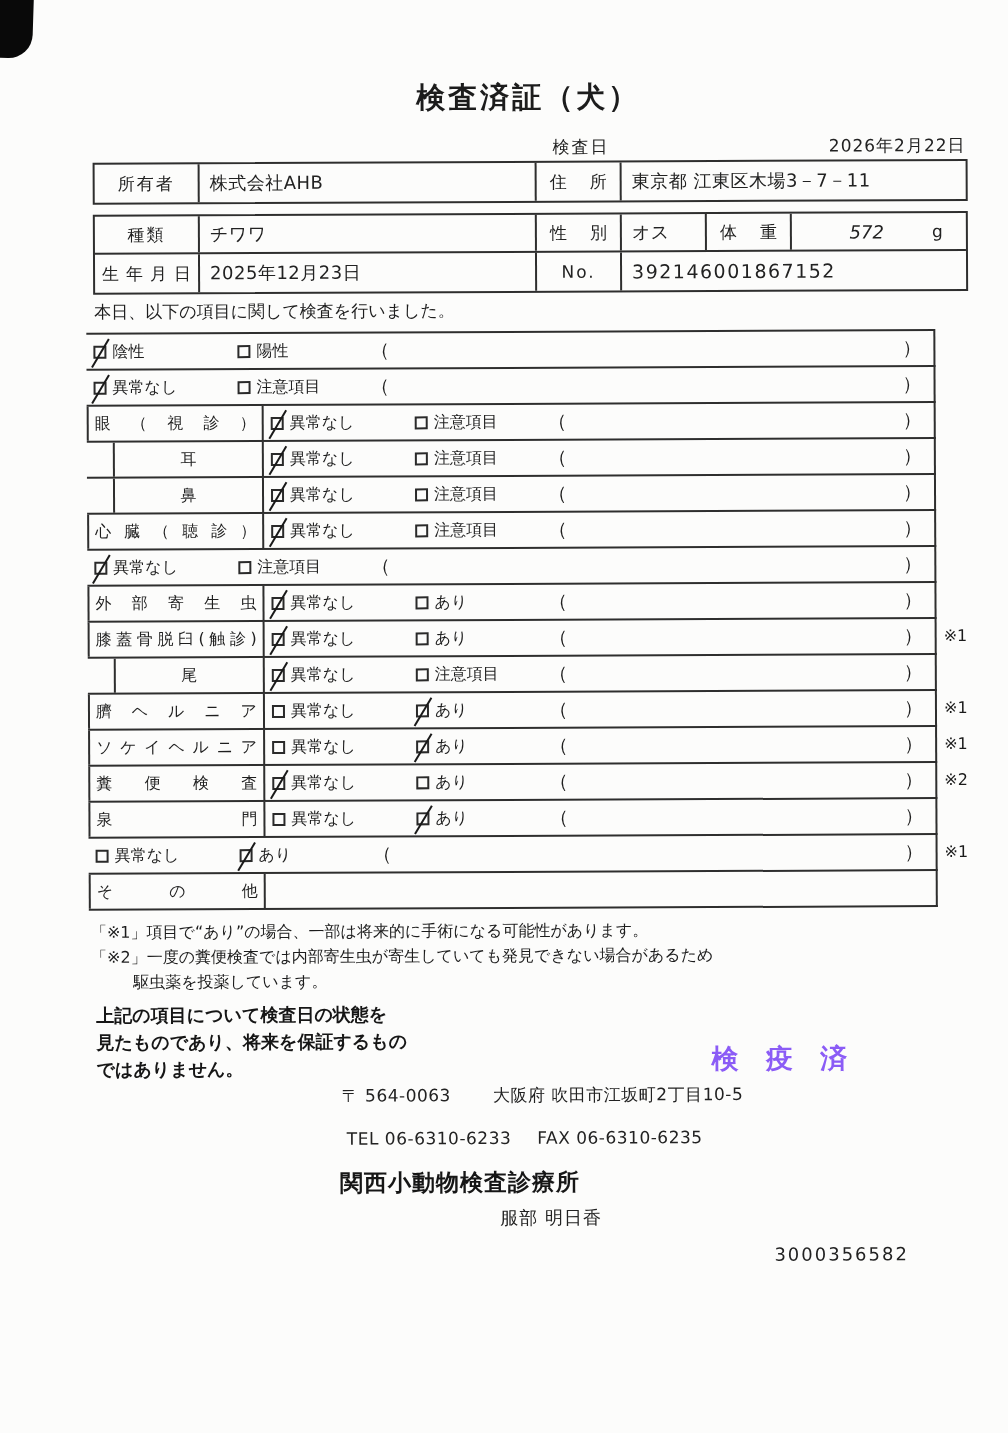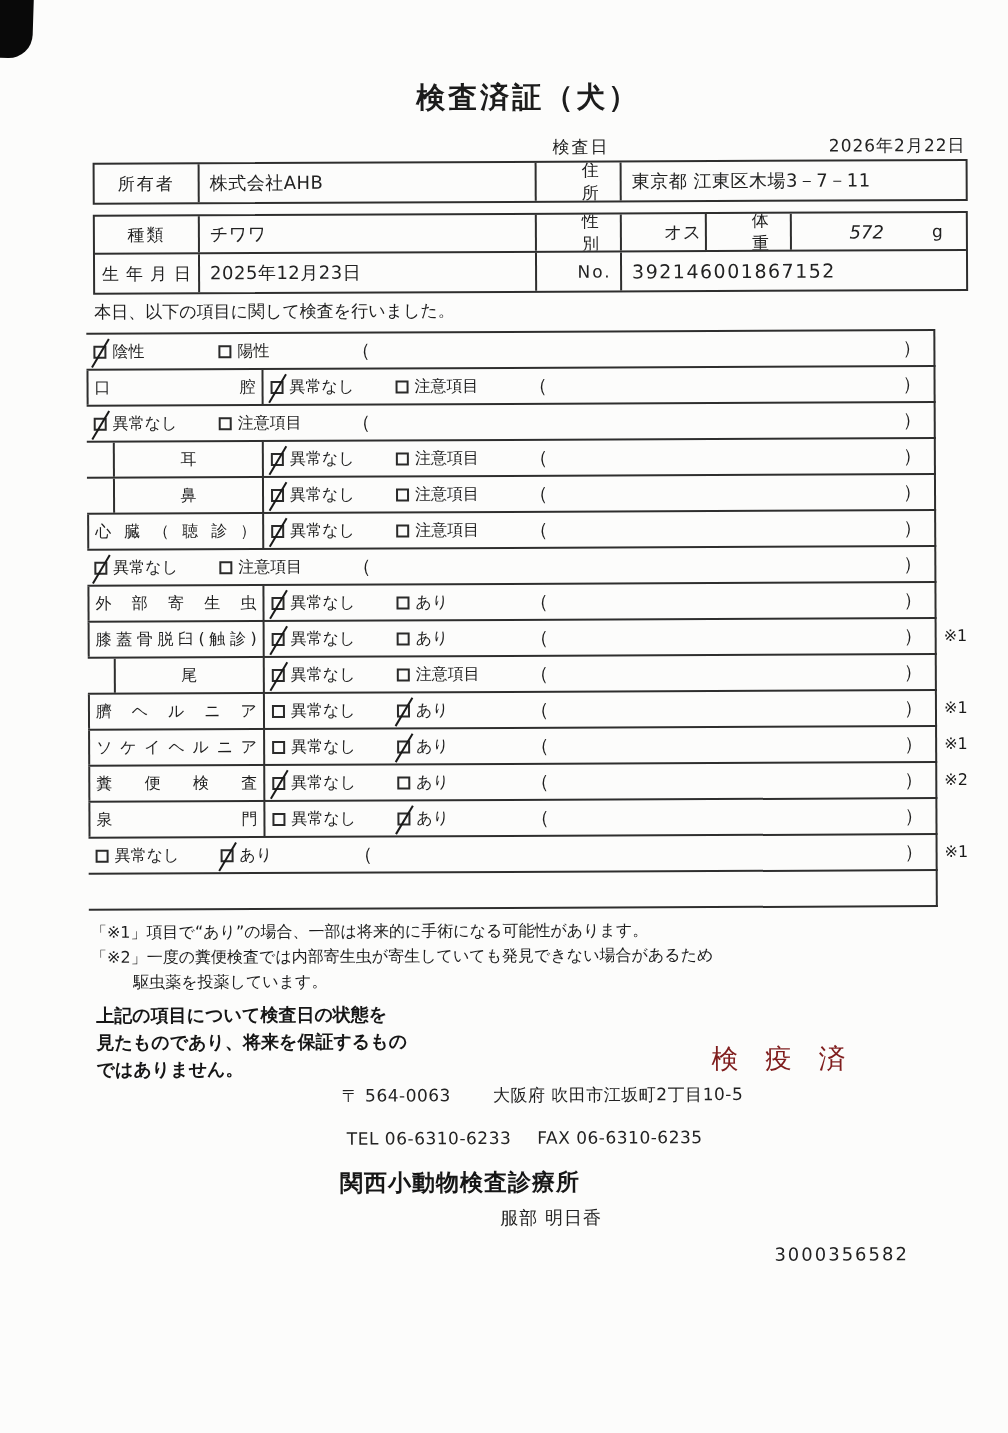--- a/index.html
+++ b/index.html
@@ -19,21 +19,21 @@
   .insp-date .lab { position:absolute; left:463px; letter-spacing:2px; }
   .insp-date .val { position:absolute; right:0; letter-spacing:1px; }
 
   .htable { position:absolute; left:95px; width:875px; border:2px solid #2e2e2e; }
   .t1 { top:161px; }
   .t2 { top:213px; }
   .hrow { display:flex; height:38px; }
   .t2 .hrow.first { border-bottom:2px solid #2e2e2e; }
   .hcell { display:flex; align-items:center; overflow:hidden; }
   .bl { border-left:2px solid #2e2e2e; }
-  .w103 { width:103px; } .w337 { width:337px; } .w85 { width:85px;padding-left:32px; }
+  .w103 { width:103px; } .w337 { width:337px; } .w85 { width:85px; }
   .flex1 { flex:1; }
   .lab-ctr { flex:1; text-align:center; letter-spacing:2px; font-size:17px; }
   .lab-sp  { flex:1; text-align:justify; text-align-last:justify; padding:0 13px; font-size:17px; }
   .lab-sp4 { flex:1; text-align:justify; text-align-last:justify; padding:0 7px; font-size:17px; }
   .val-t { padding-left:10px; font-size:18px; letter-spacing:0.5px; }
   .num-t { padding-left:10px; font-size:19px; letter-spacing:1.5px; }
   .wval { flex:1; text-align:right; padding-right:48px; font-size:18px;font-style:italic; }
   .wunit { width:34px; font-size:17px; }
 
   .intro { position:absolute; top:299px; left:96px; font-size:17px; color:#1e1e1e; }
@@ -41,39 +41,39 @@
   .ctable { position:absolute; top:331px; left:88px; width:849px; border-top:2px solid #2e2e2e; }
   .crow { position:relative; display:flex; align-items:center; height:36px;
           border-bottom:2px solid #2e2e2e; border-right:2px solid #2e2e2e; }
   .clabel { align-self:stretch; display:flex; align-items:center; width:177px;
             border-left:2px solid #2e2e2e; border-right:2px solid #2e2e2e; }
   .clabel.indent { margin-left:26px; width:151px; }
   .clabel-t { flex:1; padding:0 6px; font-size:16px; color:#1e1e1e;
               text-align:justify; text-align-last:justify; }
   .clabel-t.ctr { text-align:center; text-align-last:center; }
   .opt { display:flex; align-items:center; }
-  .opt1 { margin-left:7px; width:125px; }
+  .opt1 { margin-left:7px; width:144px; }
   .opt2 { width:133px; }
   .optlabel { font-size:16px; margin-left:6px; color:#1e1e1e; }
   .checkbox { width:13px; height:13px; border:2px solid #2a2a2a; position:relative; flex:0 0 13px; }
   .checkbox.checked::after { content:""; position:absolute; left:4px; top:-11px; width:2px;
                              height:33px; background:#191919; transform:rotate(31deg); }
   .paren { font-size:19px; color:#1e1e1e; }
   .paren.close { margin-right:12px; }
   .spacer { flex:1; }
   .note { position:absolute; left:856px; top:7px; font-size:16px; white-space:nowrap; color:#1a1a1a; }
 
   .footnotes { position:absolute; top:918px; left:90px; font-size:16px; line-height:25px; color:#1c1c1c; }
   .fn-indent { padding-left:42px; }
 
   .disclaimer { position:absolute; top:1000px; left:95px; font-size:18px; line-height:27px;
                 font-weight:700; color:#161616; }
 
-  .stamp { position:absolute; top:1042px; left:710px; font-size:27px; font-weight:400;
-           letter-spacing:9px; color:#7f1d1d; }
+  .stamp { position:absolute; top:1042px; left:710px; font-size:27px; font-weight:700;
+           letter-spacing:9px; color:#8b5cf6; }
 
   .addr-line { position:absolute; top:1084px; left:340px; font-size:17px; display:flex; gap:42px; letter-spacing:0.5px; }
   .tel-line  { position:absolute; top:1128px; left:345px; font-size:17px; display:flex; gap:26px; letter-spacing:0.5px; }
   .clinic-name { position:absolute; top:1167px; left:338px; font-size:23px; font-weight:600; letter-spacing:1px; color:#161616; }
   .clinic-person { position:absolute; top:1206px; left:498px; font-size:18px; letter-spacing:1px; }
   .serial { position:absolute; top:1245px; left:772px; font-size:18px; letter-spacing:2px; }
 </style>
 </head>
 <body>
 
@@ -157,38 +157,38 @@
             <span class="checkbox"></span>
             <span class="optlabel">陽性</span>
           </div>
       <span class="paren">（</span>
           <span class="spacer"></span>
           <span class="paren close">）</span>
       <span class="note"></span>
     </div>
 
     <div class="crow">
-      <div class="clabel">
-            <span class="clabel-t">口腔</span>
-          </div>
-      <div class="opt opt1">
-            <span class="checkbox checked"></span>
-            <span class="optlabel">異常なし</span>
-          </div>
-      <div class="opt opt2">
-            <span class="checkbox"></span>
-            <span class="optlabel">注意項目</span>
-          </div>
-      <span class="paren">（</span>
-          <span class="spacer"></span>
-          <span class="paren close">）</span>
-      <span class="note"></span>
-    </div>
-
-    <div class="crow">
+      <div class="opt opt1">
+            <span class="checkbox checked"></span>
+            <span class="optlabel">異常なし</span>
+          </div>
+      <div class="opt opt2">
+            <span class="checkbox"></span>
+            <span class="optlabel">注意項目</span>
+          </div>
+      <span class="paren">（</span>
+          <span class="spacer"></span>
+          <span class="paren close">）</span>
+      <span class="note"></span>
+    </div>
+
+    <div class="crow">
+      <div class="clabel">
+            <span class="clabel-t">眼（視診）</span>
+          </div>
       <div class="opt opt1">
             <span class="checkbox checked"></span>
             <span class="optlabel">異常なし</span>
           </div>
       <div class="opt opt2">
             <span class="checkbox"></span>
             <span class="optlabel">注意項目</span>
           </div>
       <span class="paren">（</span>
           <span class="spacer"></span>
@@ -400,20 +400,23 @@
             <span class="checkbox checked"></span>
             <span class="optlabel">あり</span>
           </div>
       <span class="paren">（</span>
           <span class="spacer"></span>
           <span class="paren close">）</span>
       <span class="note">※1</span>
     </div>
 
     <div class="crow">
+      <div class="clabel">
+            <span class="clabel-t">その他</span>
+          </div>
       <span class="spacer"></span>
     </div>
 
   </div>
 
   <div class="footnotes">
     <div>「※1」項目で“あり”の場合、一部は将来的に手術になる可能性があります。</div>
     <div>「※2」一度の糞便検査では内部寄生虫が寄生していても発見できない場合があるため</div>
     <div class="fn-indent">駆虫薬を投薬しています。</div>
   </div>

